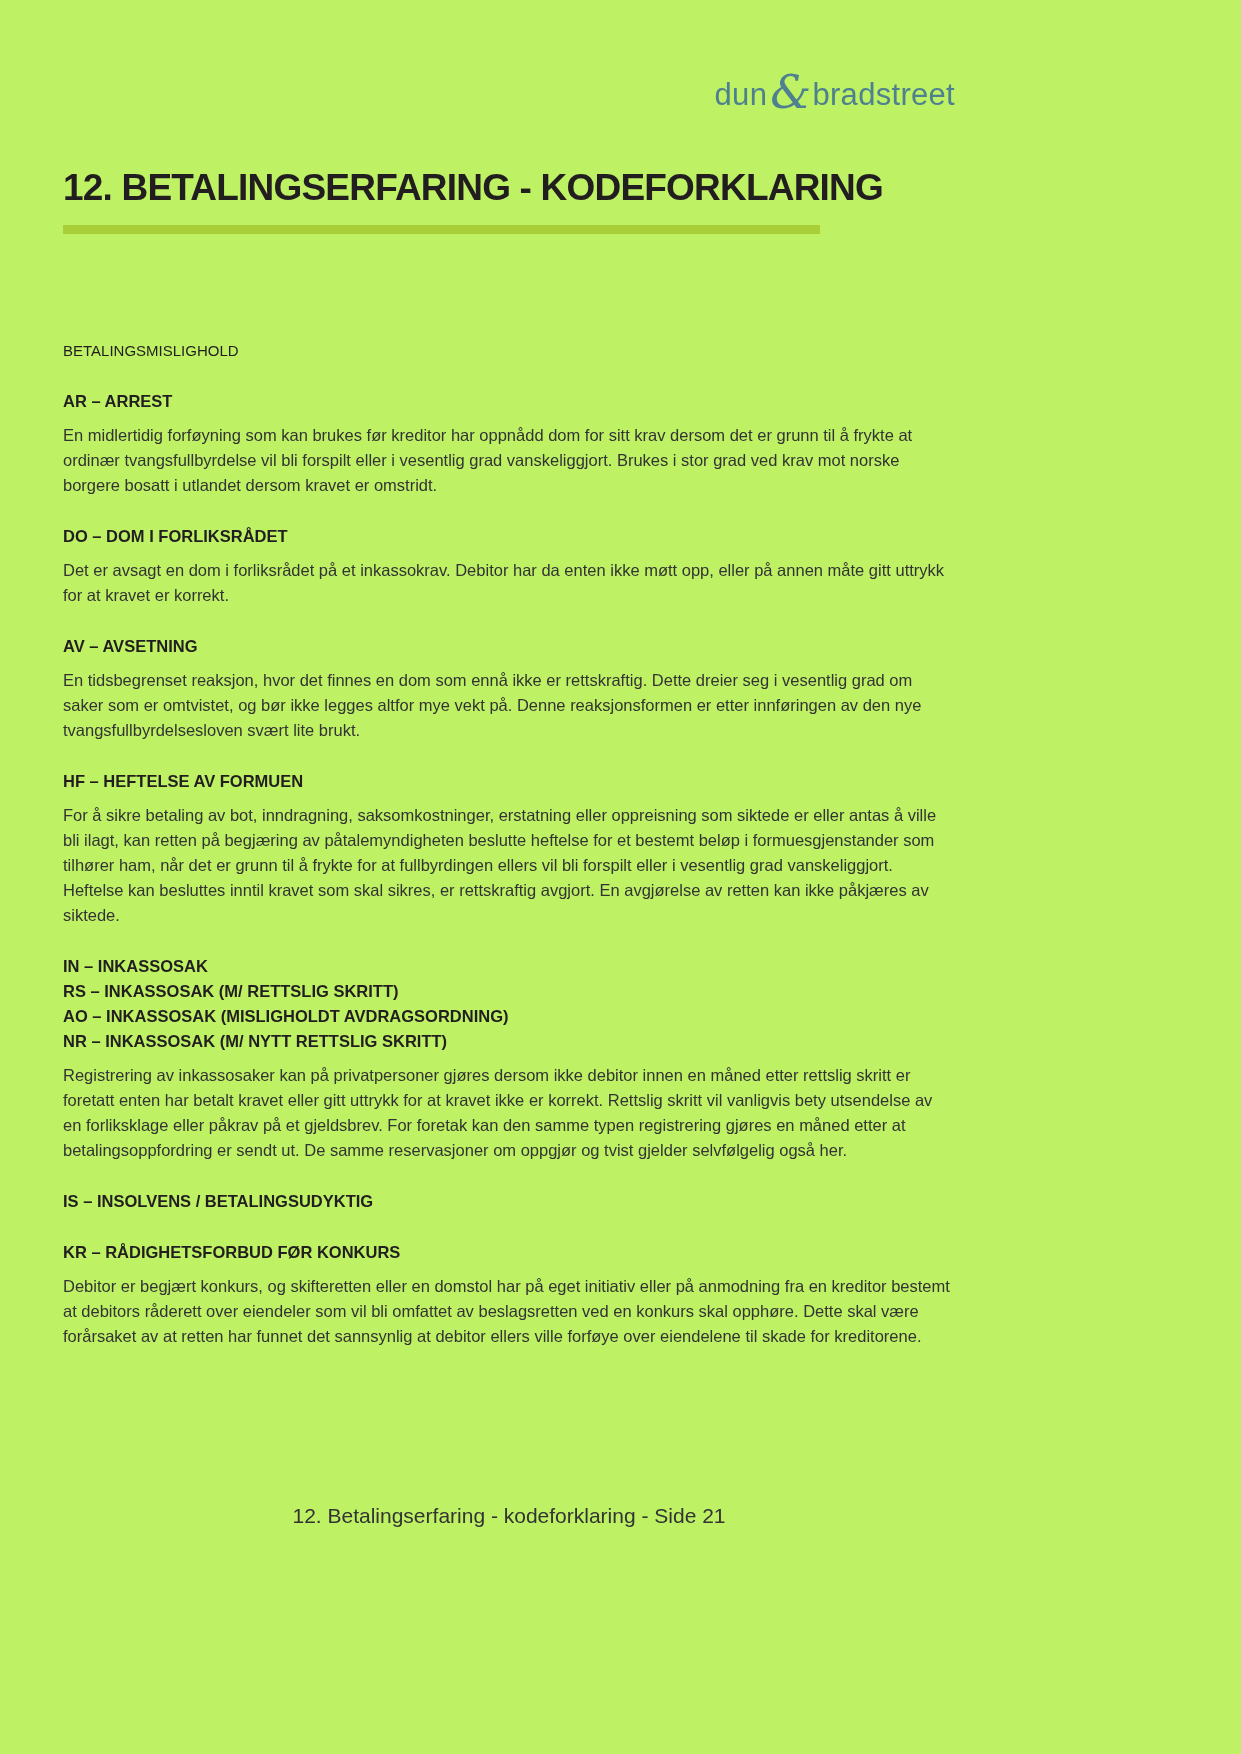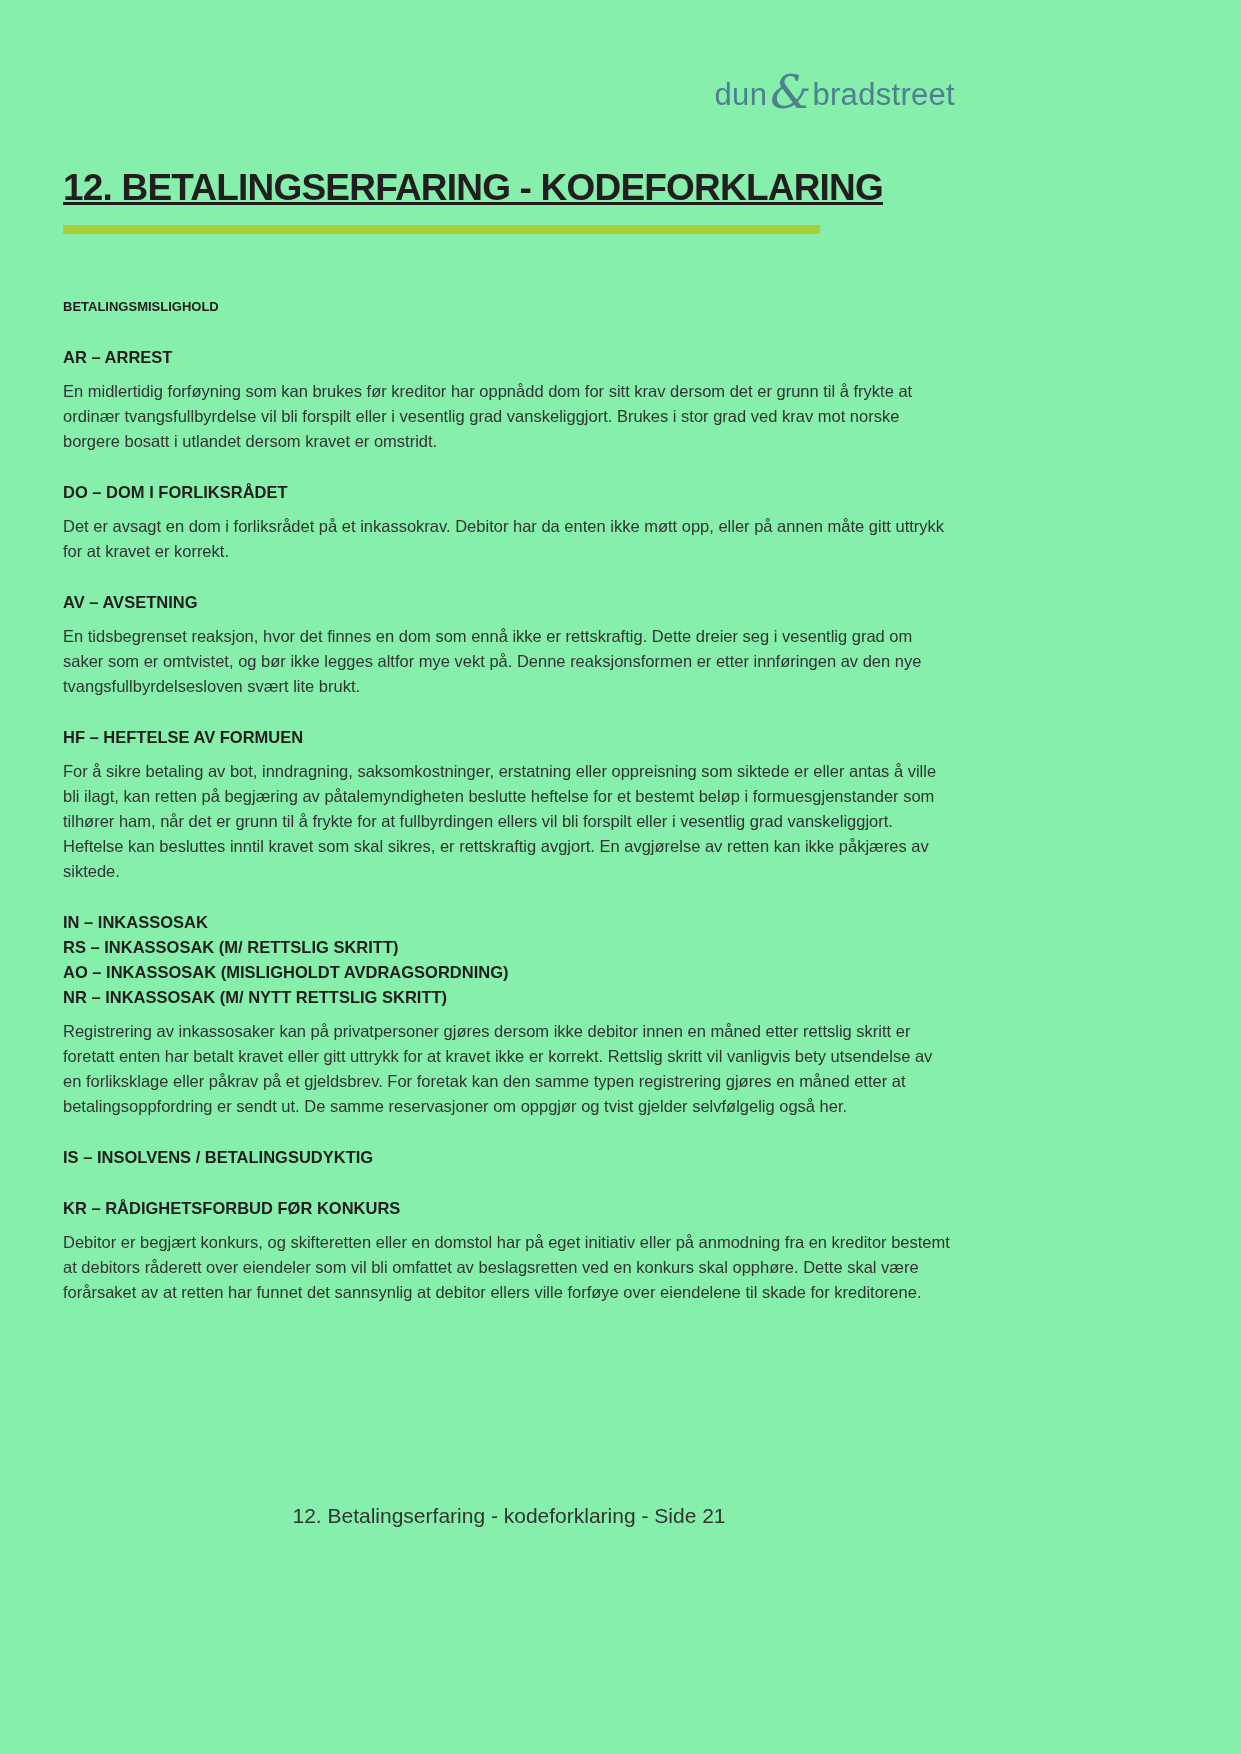--- a/index.html
+++ b/index.html
@@ -4,21 +4,21 @@
 <style>
   * { margin:0; padding:0; box-sizing:border-box; }
   html, body { background:#ffffff; }
   body { font-family:"Liberation Sans", sans-serif; }
 
   .page {
     position:relative;
     width:1241px;
     height:1754px;
     margin:0 auto;
-    background:#86efac;
+    background:#bef264;
     overflow:hidden;
     color:#2d2a28;
   }
 
   .logo {
     position:absolute;
     top:66px;
     right:286px;
     display:flex;
     align-items:baseline;
@@ -43,34 +43,33 @@
     width:892px;
   }
 
   .title {
     margin-top:168px;
     font-size:37px;
     font-weight:bold;
     letter-spacing:-0.8px;
     color:#221e1f;
     line-height:1.1;
-    text-decoration:underline;
   }
 
   .accent-bar {
     margin-top:16px;
     width:757px;
     height:9px;
     background:#a8ce38;
   }
 
   .group-heading {
-    margin-top:60px;
-    font-size:13px;
-    font-weight:bold;
+    margin-top:104px;
+    font-size:15px;
+    font-weight:normal;
     color:#221e1f;
     line-height:25px;
   }
 
   .section { margin-top:26px; }
   .sec-heading {
     font-size:16.5px;
     font-weight:bold;
     color:#221e1f;
     line-height:25px;

